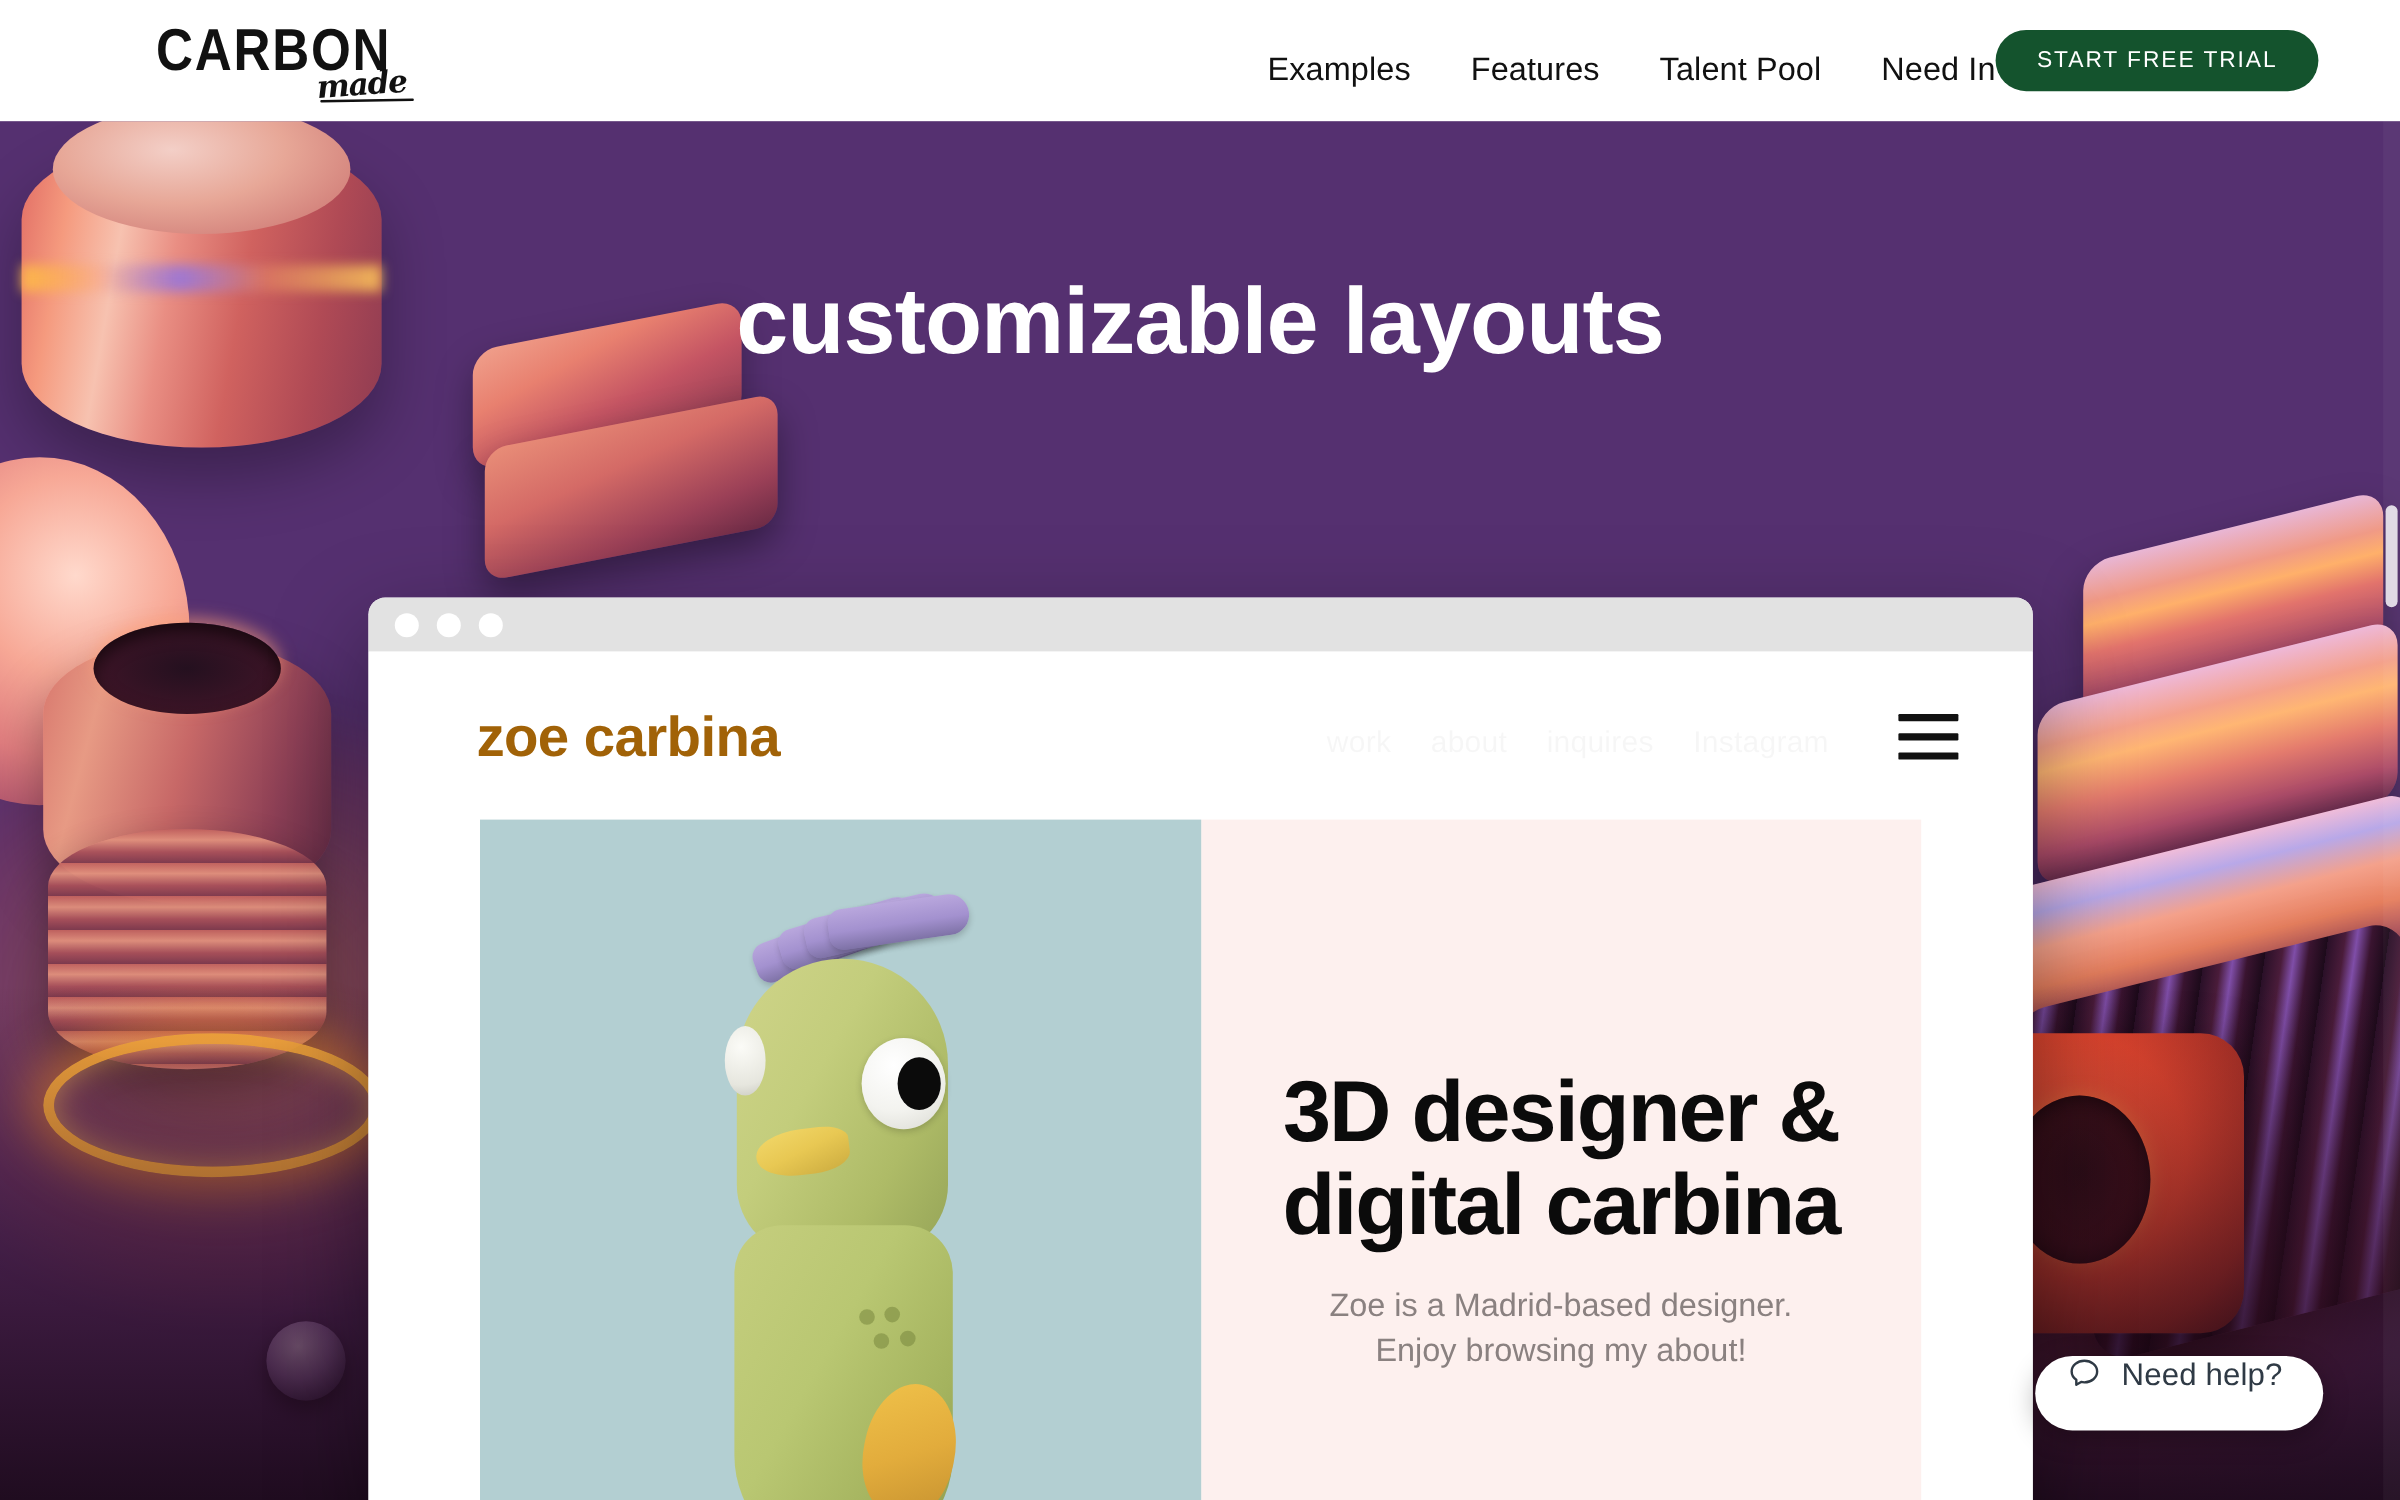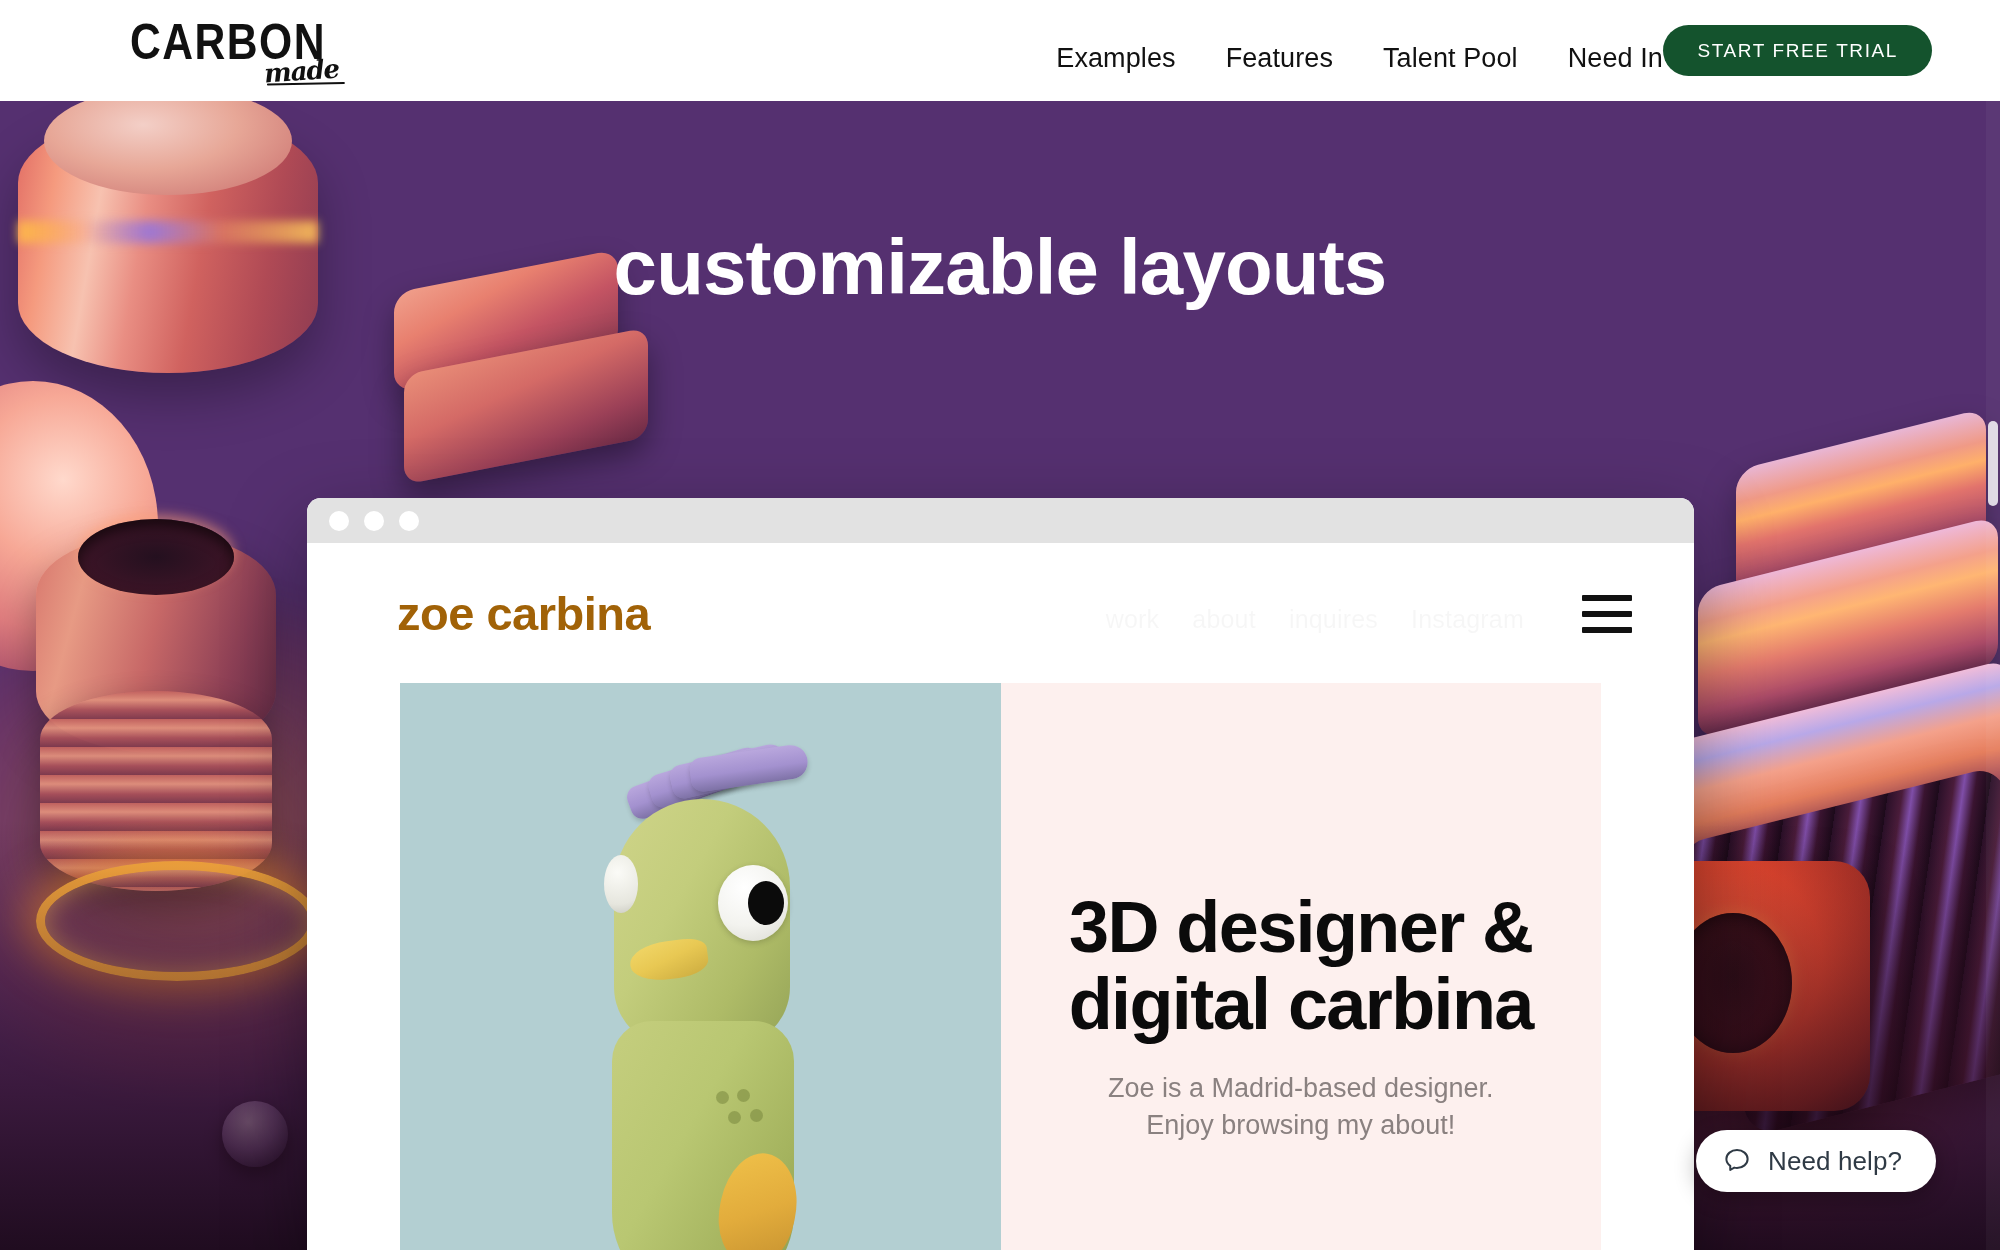--- a/index.html
+++ b/index.html
@@ -366,21 +366,21 @@
   .ds1 { left: 0;  top: 2px; }
   .ds2 { left: 21px; top: 0; }
   .ds3 { left: 12px; top: 22px; }
   .ds4 { left: 34px; top: 20px; }
 
   
   .help-widget {
     position: absolute; right: 64px; bottom: 58px;
     height: 62px; padding: 0 34px 0 26px;
     background: #ffffff; border-radius: 32px;
-    display: flex; align-items: center; gap: 16px;
+    display: flex; align-items: flex-start; gap: 16px;
     box-shadow: 0 6px 22px rgba(0,0,0,0.3);
     z-index: 60; cursor: pointer;
   }
   .help-text { font-size: 26px; color: #2f3a45; letter-spacing: 0.1px; }
 </style>
 </head>
 <body>
 
 <div id="page">
 

